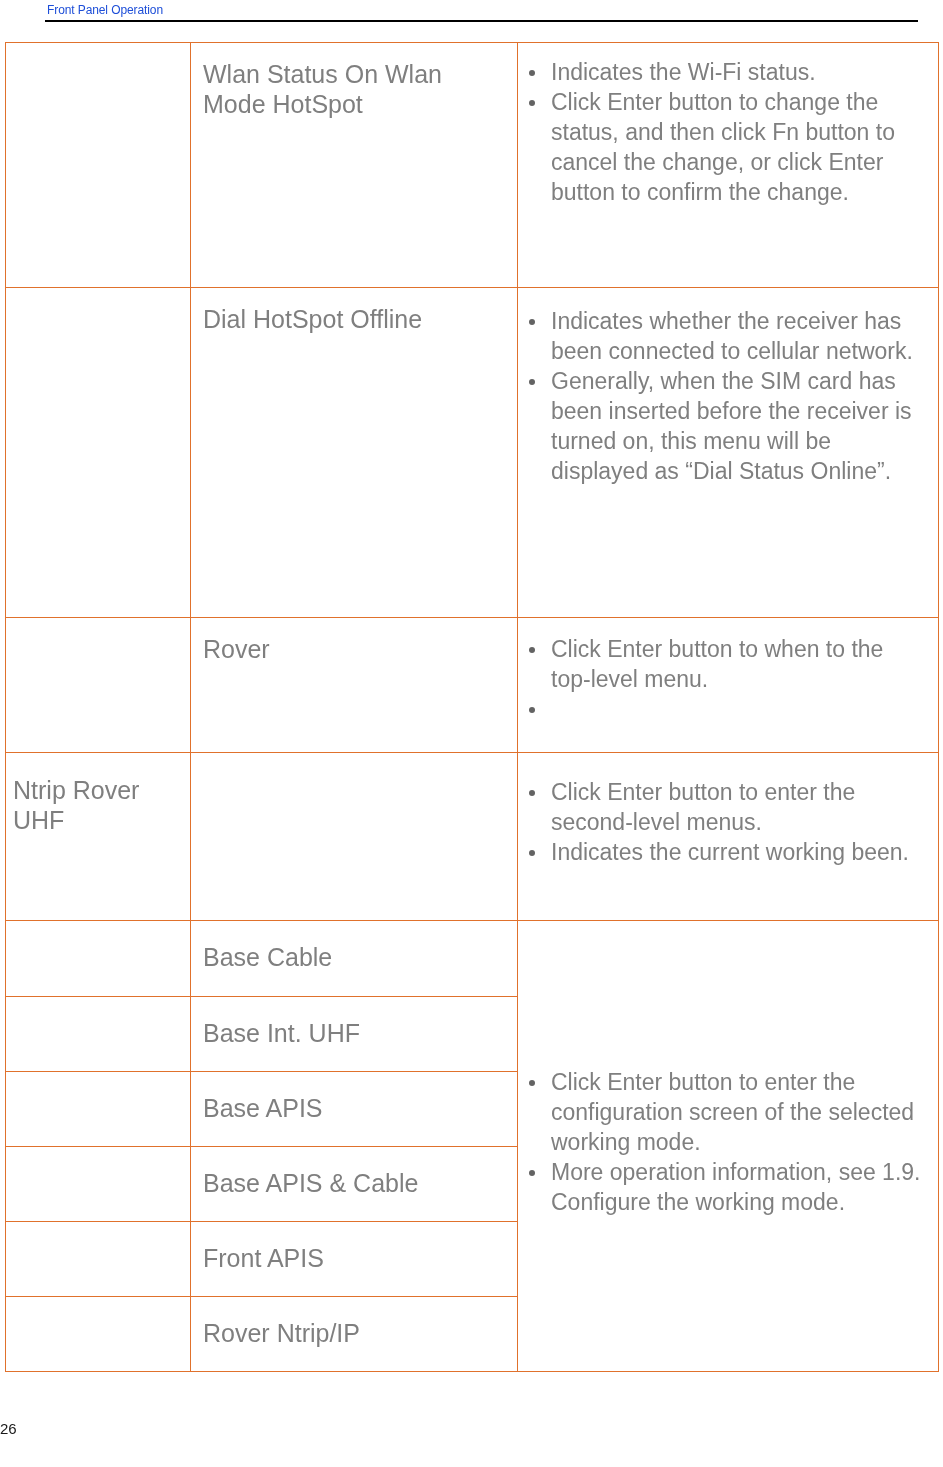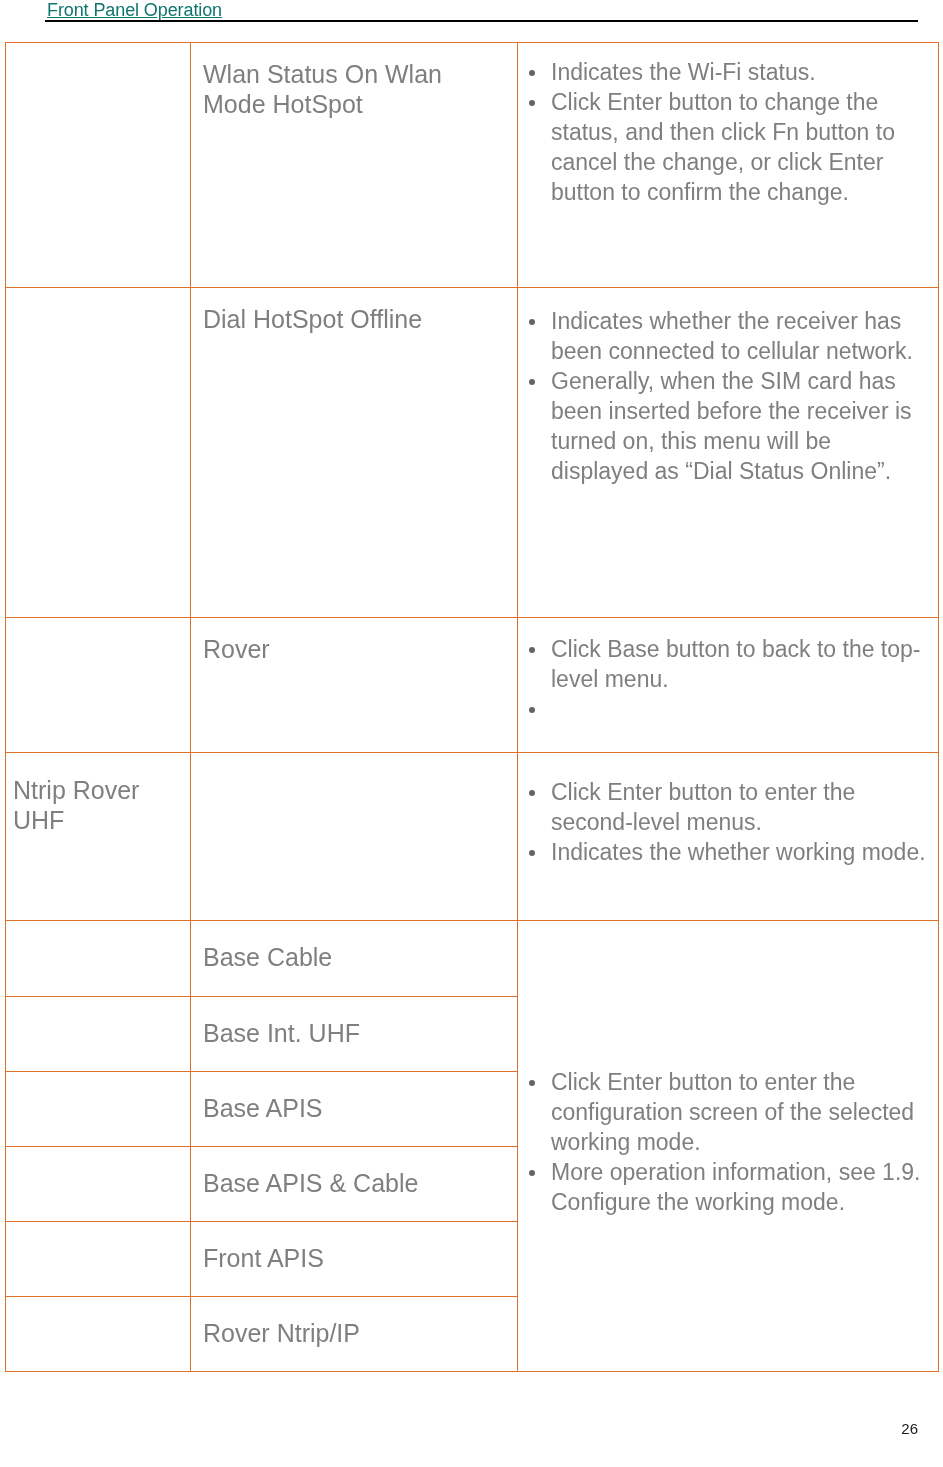--- a/index.html
+++ b/index.html
@@ -21,27 +21,26 @@
     position: absolute;
     left: 0;
     top: 0;
     width: 943px;
     height: 28px;
   }
   .page-header-text {
     position: absolute;
     left: 47px;
     top: 1px;
-    font-size: 18px;
+    font-size: 12px;
     line-height: 18px;
-    color: #0f766e;
+    color: #1d4ed8;
     font-family: "Liberation Sans", sans-serif;
     letter-spacing: -0.1px;
     white-space: nowrap;
-    text-decoration: underline;
   }
   .page-header-rule {
     position: absolute;
     left: 45px;
     top: 20px;
     width: 873px;
     height: 2px;
     background: #000000;
   }
 
@@ -114,21 +113,21 @@
   .notes-wrap-mid {
     padding-left: 97px;
   }
 
   
   .page-number {
     position: absolute;
     left: 0;
     top: 1420px;
     width: 918px;
-    text-align: right;
+    text-align: left;
     font-size: 15px;
     line-height: 18px;
     color: #1a1a1a;
     font-family: "Liberation Sans", sans-serif;
   }
 </style>
 </head>
 <body>
 
 <div class="page-header">
@@ -181,39 +180,39 @@
     <tr>
       <td style="height:135px">
         <div class="cell-pad-l1 menu-text"></div>
       </td>
       <td>
         <div class="cell-pad-l2 menu-text">Rover</div>
       </td>
       <td>
         <div class="cell-pad-l3" style="padding-top:16px">
           <ul class="notes notes-wrap">
-            <li>Click Base button to back to the top-level menu.</li>
+            <li>Click Enter button to when to the top-level menu.</li>
             <li></li>
           </ul>
         </div>
       </td>
     </tr>
 
     <tr>
       <td style="height:168px">
         <div class="cell-pad-l1 menu-text" style="padding-top:22px;">Ntrip Rover UHF</div>
       </td>
       <td>
         <div class="cell-pad-l2 menu-text"></div>
       </td>
       <td>
         <div class="cell-pad-l3" style="padding-top:24px">
           <ul class="notes notes-wrap">
             <li>Click Enter button to enter the second-level menus.</li>
-            <li>Indicates the whether working mode.</li>
+            <li>Indicates the current working been.</li>
           </ul>
         </div>
       </td>
     </tr>
 
     <tr>
       <td style="height:76px"></td>
       <td>
         <div class="cell-pad-l2 menu-text" style="padding-top:21px">Base Cable</div>
       </td>

